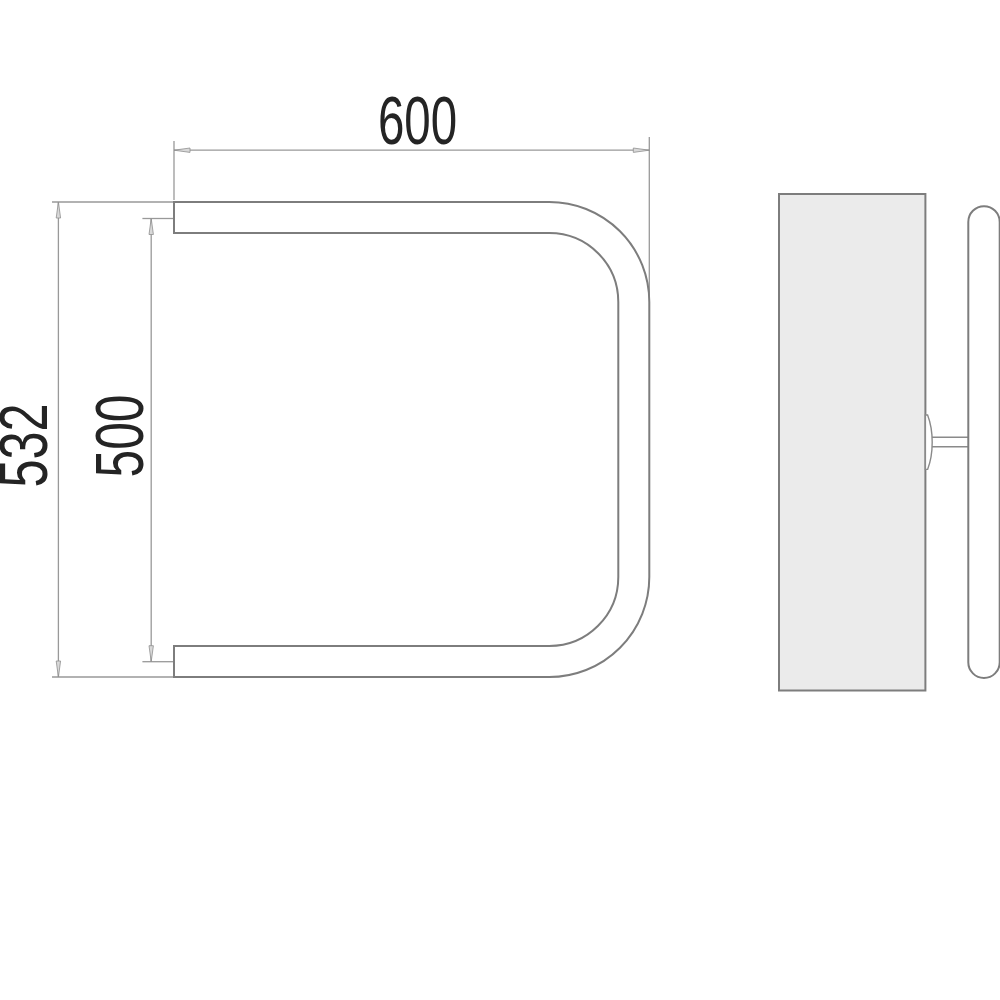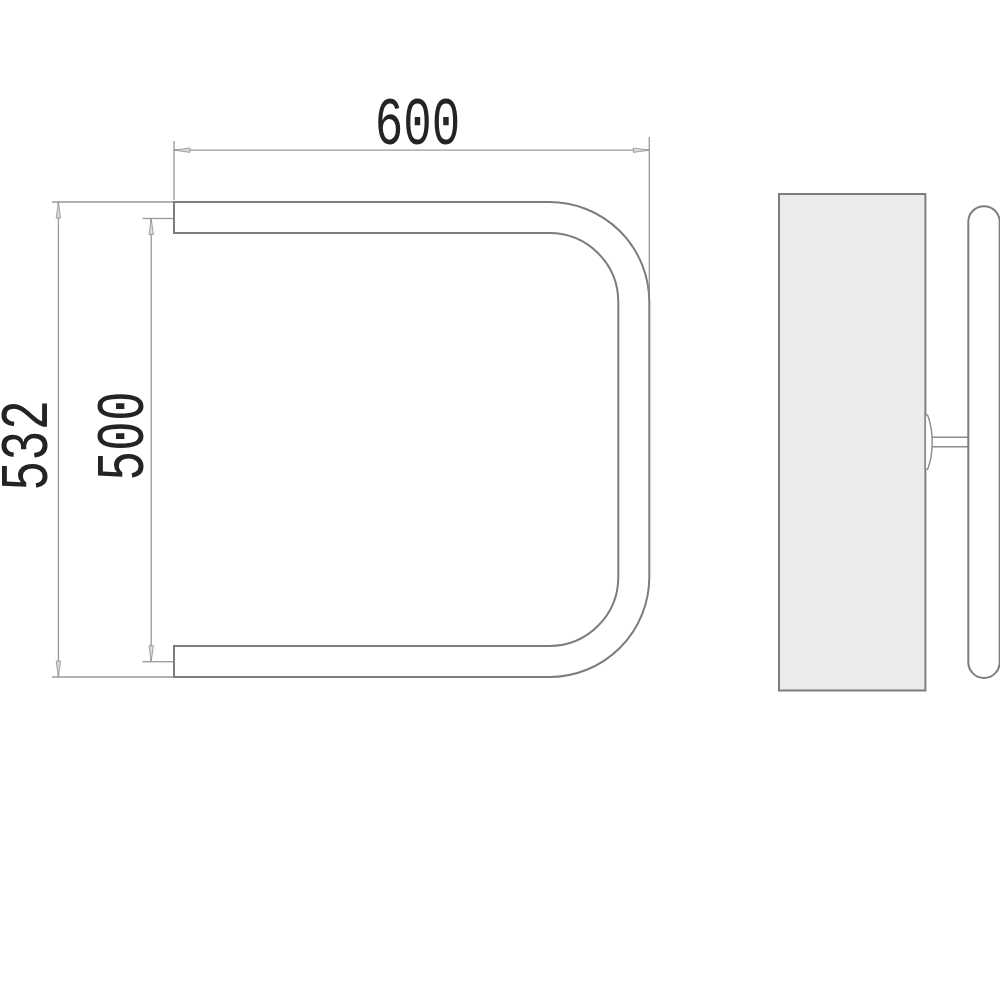--- a/index.html
+++ b/index.html
@@ -1,16 +1,16 @@
 <!DOCTYPE html>
 <html><head>
 <meta charset="utf-8">
 <style>
   html,body{margin:0;padding:0;background:#ffffff;}
-  .page{width:1000px;height:752px;position:relative;font-family:Liberation Mono, monospace;}
+  .page{width:1000px;height:752px;position:relative;font-family:Liberation Sans, sans-serif;}
   svg{position:absolute;left:0;top:0;}
 </style>
 </head>
 <body>
 <div class="page">
 <svg width="1000" height="1000" viewBox="0 0 1000 1000">
 
   <rect x="0" y="0" width="1000" height="1000" fill="#ffffff"></rect>
 
   <line x1="174" y1="141" x2="174" y2="200" stroke="#999999" stroke-width="1.3"></line>

